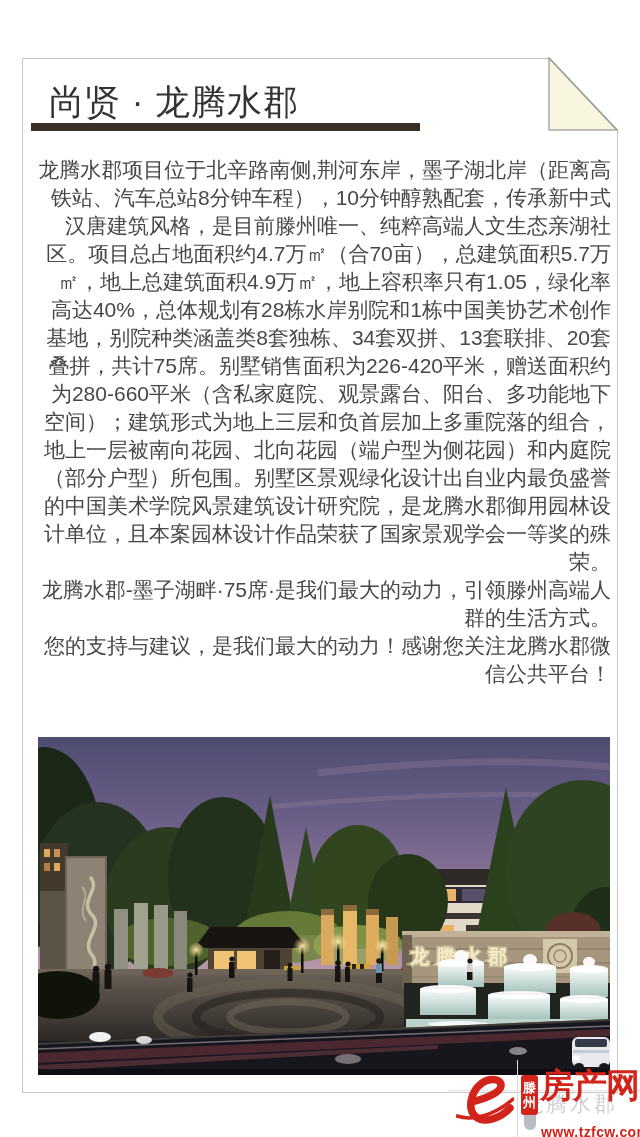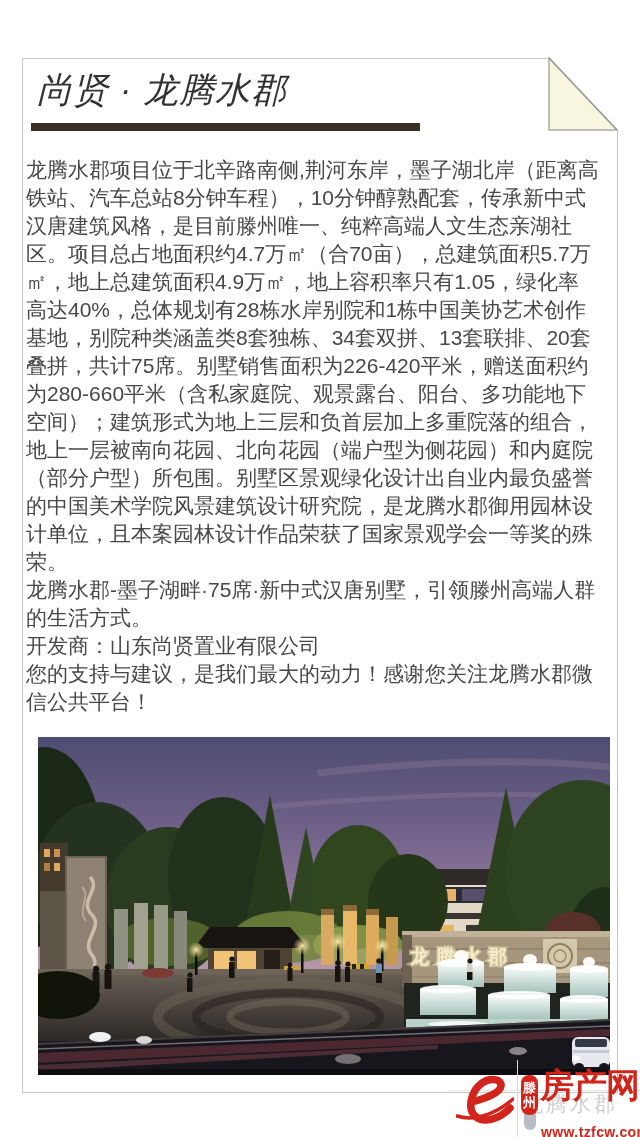--- a/index.html
+++ b/index.html
@@ -9,45 +9,45 @@
     overflow:hidden;
   }
   
   .card{
     position:absolute;left:22px;top:58px;width:596px;height:1035px;
     background:#ffffff;border:1px solid #c6c6c6;box-sizing:border-box;
     clip-path:polygon(0 0,527px 0,596px 72px,596px 1035px,0 1035px);
   }
   .fold-svg{position:absolute;left:548px;top:57px;width:71px;height:75px;z-index:5;}
   .page-title{
-    position:absolute;left:14px;top:8px;margin:0;
-    font-size:35px;font-weight:500;color:#333333;letter-spacing:1px;white-space:nowrap;font-style:italic;
+    position:absolute;left:14px;top:8px;margin:12px;
+    font-size:35px;font-weight:500;color:#333333;letter-spacing:1px;white-space:nowrap;
   }
   .title-divider{
     position:absolute;left:8px;top:64px;width:389px;height:8px;background:#3a2f24;
   }
   .article{
-    position:absolute;left:3px;top:97px;width:573px;
-    font-size:21px;line-height:28px;color:#474747;
+    position:absolute;left:15px;top:97px;width:573px;
+    font-size:21px;line-height:28px;color:#474747;text-align:right;
   }
   .article p{margin:0;padding:0;}
   
   .photo-svg{position:absolute;left:15px;top:678px;width:572px;height:338px;display:block;background:#1a1a24;}
   
   .footer-logo{position:absolute;left:448px;top:1060px;width:192px;height:77px;}
   .wm-vline{position:absolute;left:69px;top:0;width:1px;height:77px;background:#dadada;}
   .wm-hline{position:absolute;left:0;top:30px;width:192px;height:1px;background:#e3e3e3;}
   .wm-text{
     position:absolute;left:74px;top:30px;font-size:21px;color:#a9a9ad;opacity:.55;
     letter-spacing:3px;white-space:nowrap;z-index:1;
   }
   .logo-e{position:absolute;left:8px;top:12px;z-index:2;}
   .city-badge-tail{position:absolute;left:76px;top:48px;width:12px;height:22px;background:#b9bcc2;border-radius:6px;z-index:2;}
   .city-badge{
-    position:absolute;left:73px;top:15px;width:17px;height:40px;background:#d2241b;border-radius:8px;
+    position:absolute;left:73px;top:15px;width:17px;height:40px;background:#d2241b;border-radius:3px;
     color:#ffffff;font-size:13px;line-height:15px;font-weight:700;text-align:center;
     padding-top:5px;box-sizing:border-box;word-break:break-all;z-index:3;
   }
   .site-name{
     position:absolute;left:92px;top:8px;font-size:34px;font-weight:700;color:#d2241b;
     letter-spacing:-1px;line-height:1;white-space:nowrap;z-index:4;
   }
   .site-url{
     position:absolute;left:93px;top:64px;font-size:14px;font-weight:700;color:#d2241b;
     letter-spacing:.4px;white-space:nowrap;z-index:4;
@@ -55,22 +55,21 @@
 </style>
 </head>
 <body>
 
 <div class="card">
   <h1 class="page-title">尚贤 · 龙腾水郡</h1>
   <div class="title-divider"></div>
 
   <div class="article">
     <p>龙腾水郡项目位于北辛路南侧,荆河东岸，墨子湖北岸（距离高铁站、汽车总站8分钟车程），10分钟醇熟配套，传承新中式汉唐建筑风格，是目前滕州唯一、纯粹高端人文生态亲湖社区。项目总占地面积约4.7万㎡（合70亩），总建筑面积5.7万㎡，地上总建筑面积4.9万㎡，地上容积率只有1.05，绿化率高达40%，总体规划有28栋水岸别院和1栋中国美协艺术创作基地，别院种类涵盖类8套独栋、34套双拼、13套联排、20套叠拼，共计75席。别墅销售面积为226-420平米，赠送面积约为280-660平米（含私家庭院、观景露台、阳台、多功能地下空间）；建筑形式为地上三层和负首层加上多重院落的组合，地上一层被南向花园、北向花园（端户型为侧花园）和内庭院（部分户型）所包围。别墅区景观绿化设计出自业内最负盛誉的中国美术学院风景建筑设计研究院，是龙腾水郡御用园林设计单位，且本案园林设计作品荣获了国家景观学会一等奖的殊荣。</p>
-    <p>龙腾水郡-墨子湖畔·75席·新中式汉唐别墅，引领滕州高端人群的生活方式。</p>
-    <p>开发商：山东尚贤置业有限公司</p>
+    <p>龙腾水郡-墨子湖畔·75席·是我们最大的动力，引领滕州高端人群的生活方式。</p>
     <p>您的支持与建议，是我们最大的动力！感谢您关注龙腾水郡微信公共平台！</p>
   </div>
 
   <svg class="photo-svg" viewBox="0 0 572 338" preserveAspectRatio="none" xmlns="http://www.w3.org/2000/svg">
     <defs>
       <linearGradient id="sky" x1="0" y1="0" x2="0" y2="1">
         <stop offset="0" stop-color="#4e4c72"></stop>
         <stop offset="0.35" stop-color="#6f6189"></stop>
         <stop offset="0.62" stop-color="#93789b"></stop>
         <stop offset="0.82" stop-color="#ae8fa5"></stop>

